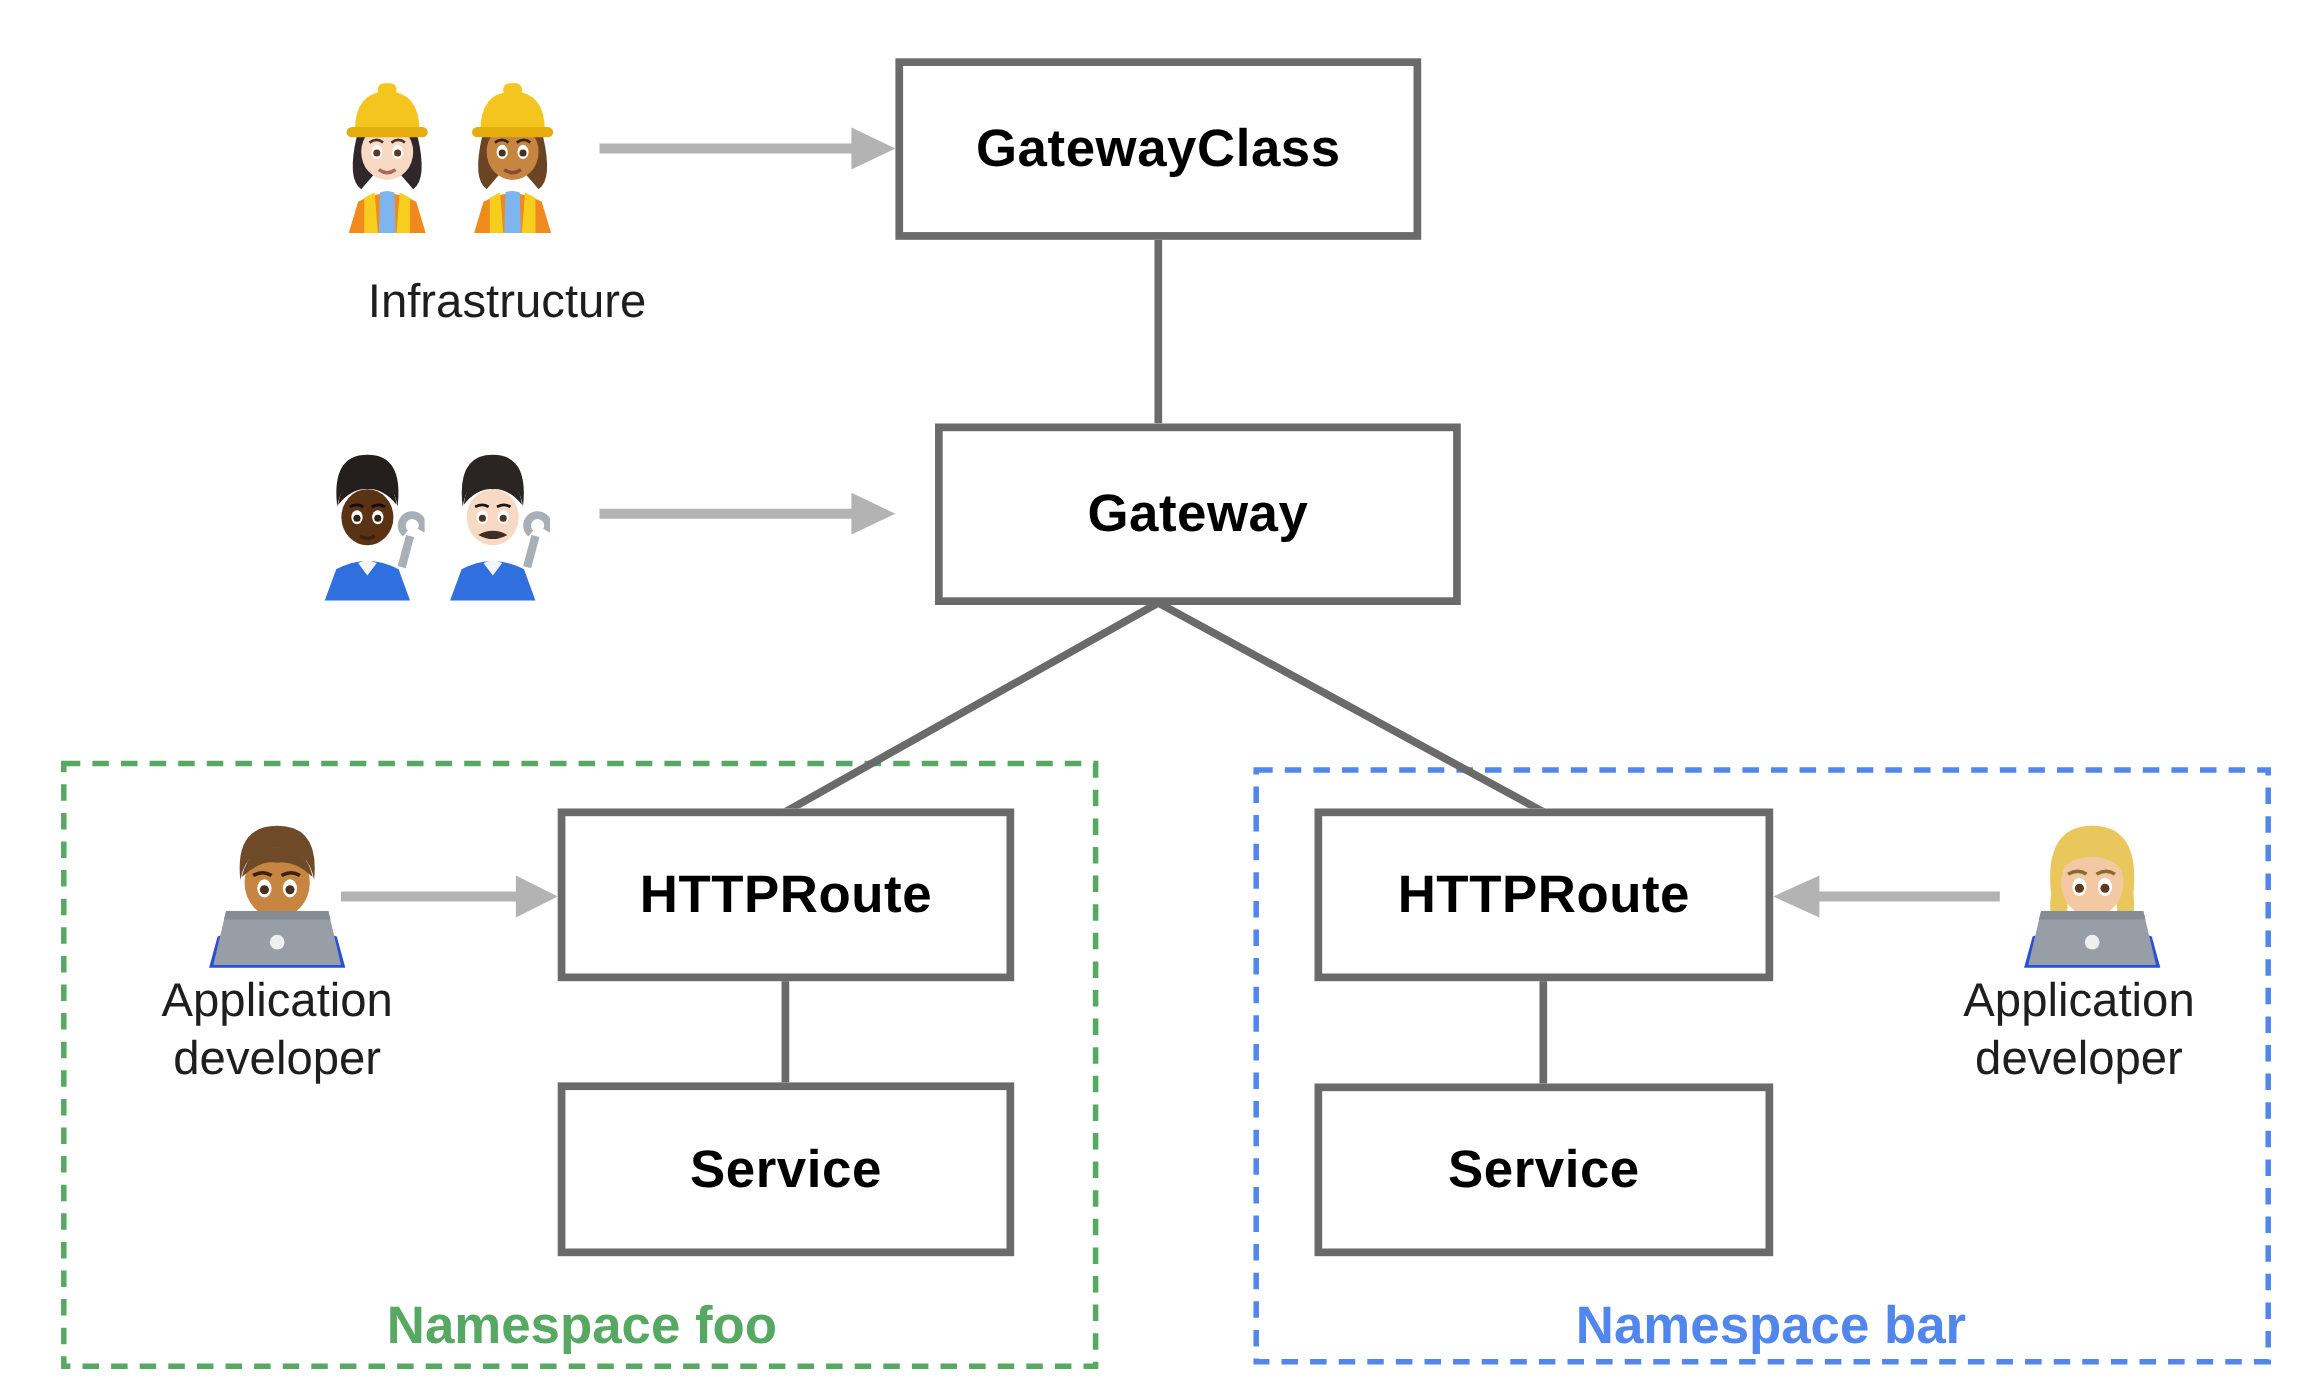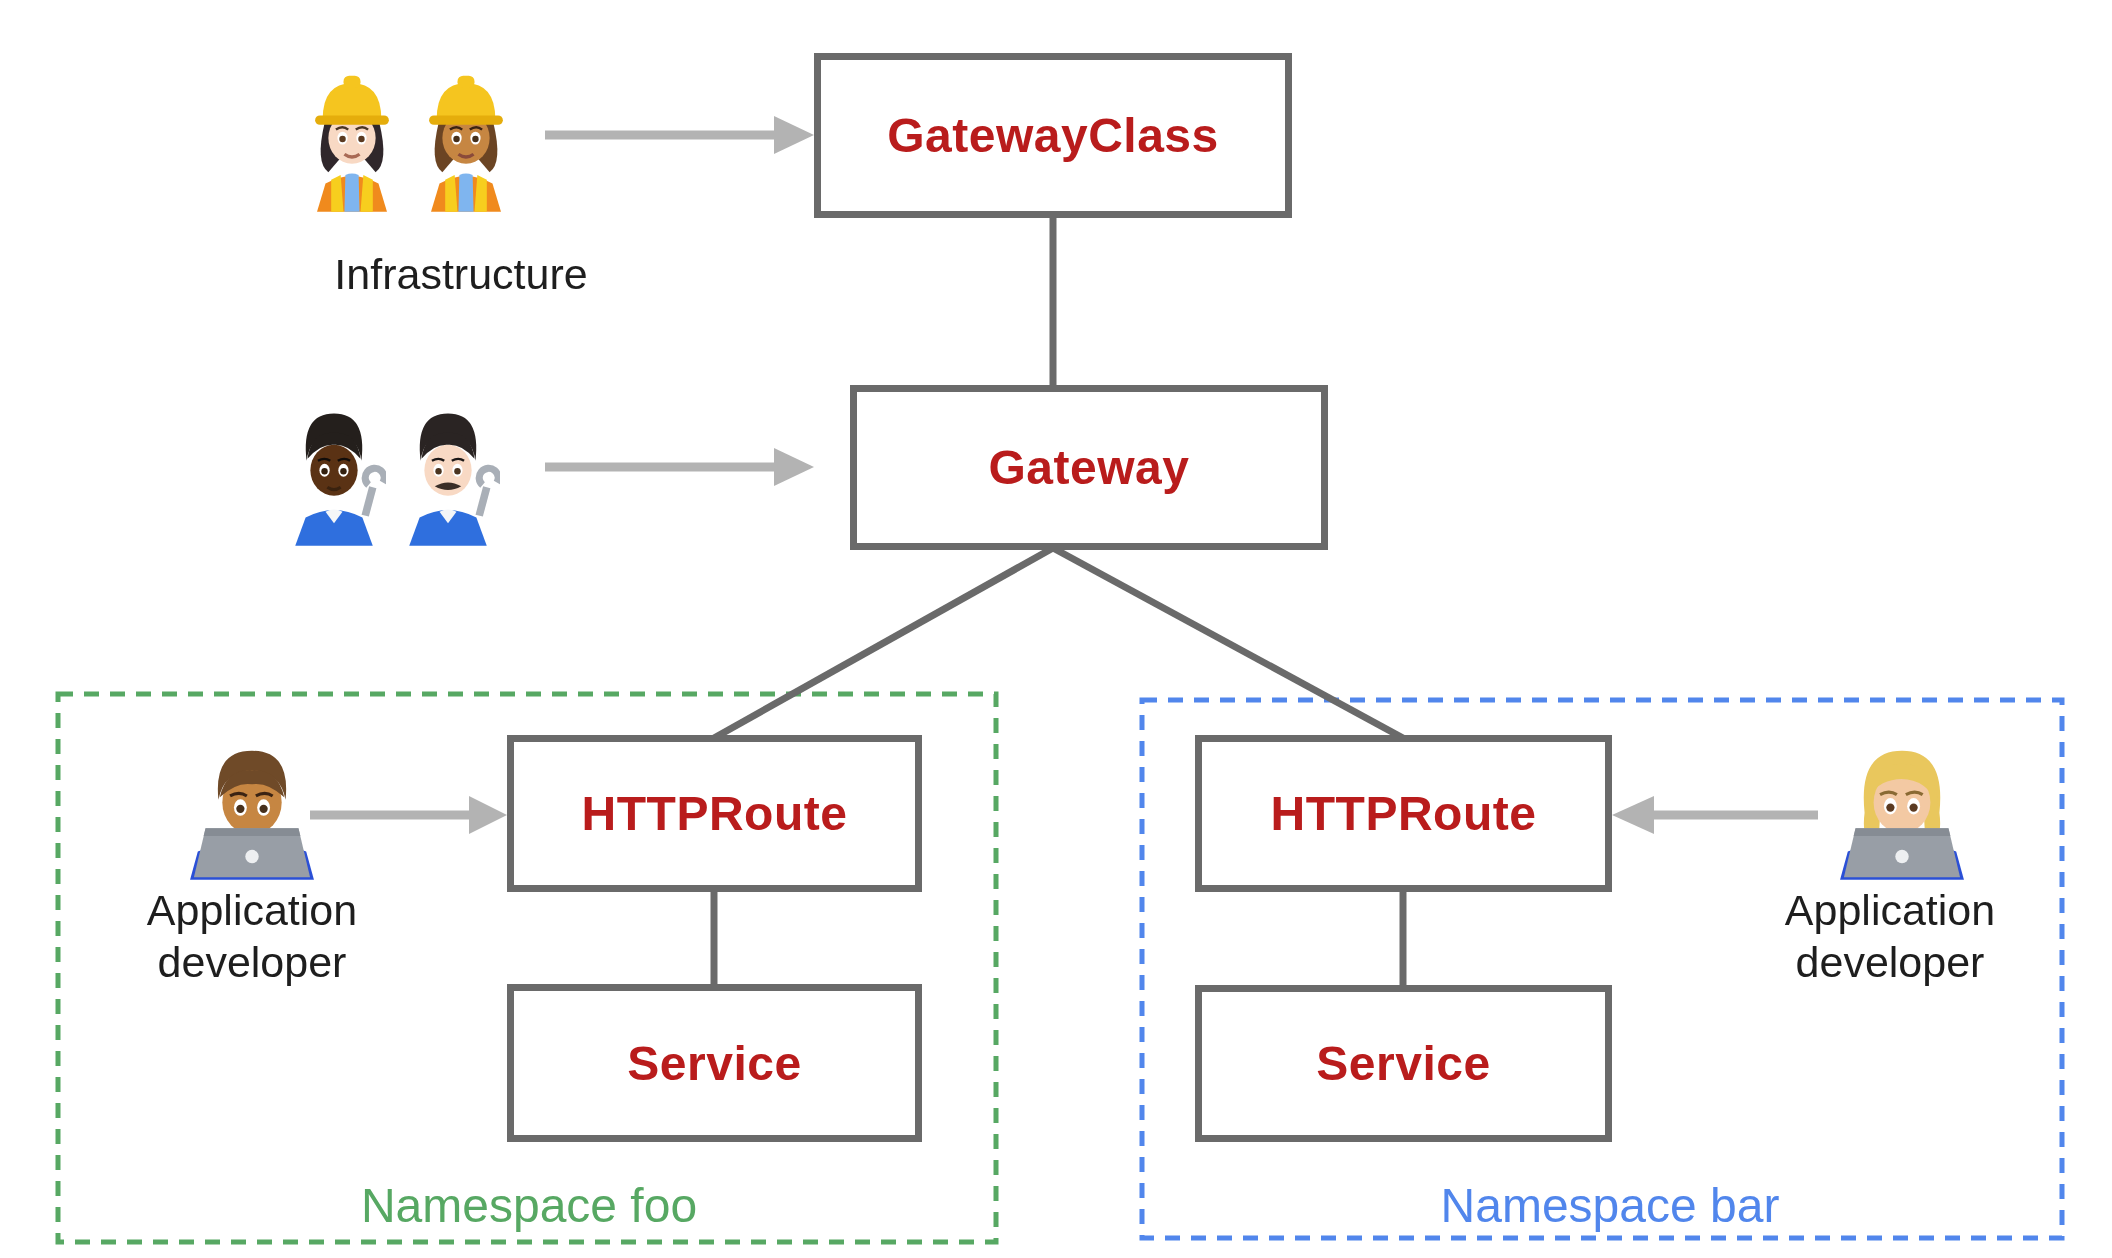--- a/index.html
+++ b/index.html
@@ -2,35 +2,35 @@
 <html><head>
 <meta charset="utf-8">
 <style>
   html,body{margin:0;padding:0;background:#ffffff;}
   body{font-family:"Liberation Sans", sans-serif;}
   .canvas{position:relative;width:2112px;height:1258px;background:#ffffff;overflow:hidden;}
   .layer{position:absolute;left:0;top:0;width:2112px;height:1258px;}
   .node{
     position:absolute;box-sizing:border-box;background:#ffffff;
     border:7px solid #6A6A6A;display:flex;align-items:center;justify-content:center;
-    font-weight:bold;font-size:48px;color:#b91c1c;letter-spacing:0.5px;
+    font-weight:bold;font-size:48px;color:#000000;letter-spacing:0.5px;
   }
   .node-gateway-class{left:814px;top:53px;width:478px;height:165px;}
   .node-gateway{left:814px;top:385px;width:478px;height:165px;margin-left:36px;}
   .node-httproute-foo{left:507px;top:735px;width:415px;height:157px;}
   .node-service-foo{left:507px;top:984px;width:415px;height:158px;}
   .node-httproute-bar{left:1195px;top:735px;width:417px;height:157px;}
   .node-service-bar{left:1195px;top:985px;width:417px;height:157px;}
   .persona-icons{position:absolute;display:flex;align-items:flex-end;gap:10px;}
   .persona-label{
     position:absolute;transform:translateX(-50%);text-align:center;
     font-size:43px;line-height:1.22;color:#1E1E1E;white-space:nowrap;
   }
   .ns-label{
-    position:absolute;transform:translateX(-50%);font-weight:normal;font-size:48px;white-space:nowrap;
+    position:absolute;transform:translateX(-50%);font-weight:bold;font-size:48px;white-space:nowrap;
   }
   .ns-label-foo{left:529px;top:1178px;color:#57A863;}
   .ns-label-bar{left:1610px;top:1178px;color:#5186EC;}
   .icons-infra{left:300px;top:66px;}
   .icons-cluster{left:282px;top:400px;}
   .icon-dev-foo{left:172px;top:748px;position:absolute;}
   .icon-dev-bar{left:1822px;top:748px;position:absolute;}
   .label-infra{left:421px;top:248px;margin-left:40px;}
   .label-cluster{left:395px;top:562px;}
   .label-dev-foo{left:252px;top:884px;}

